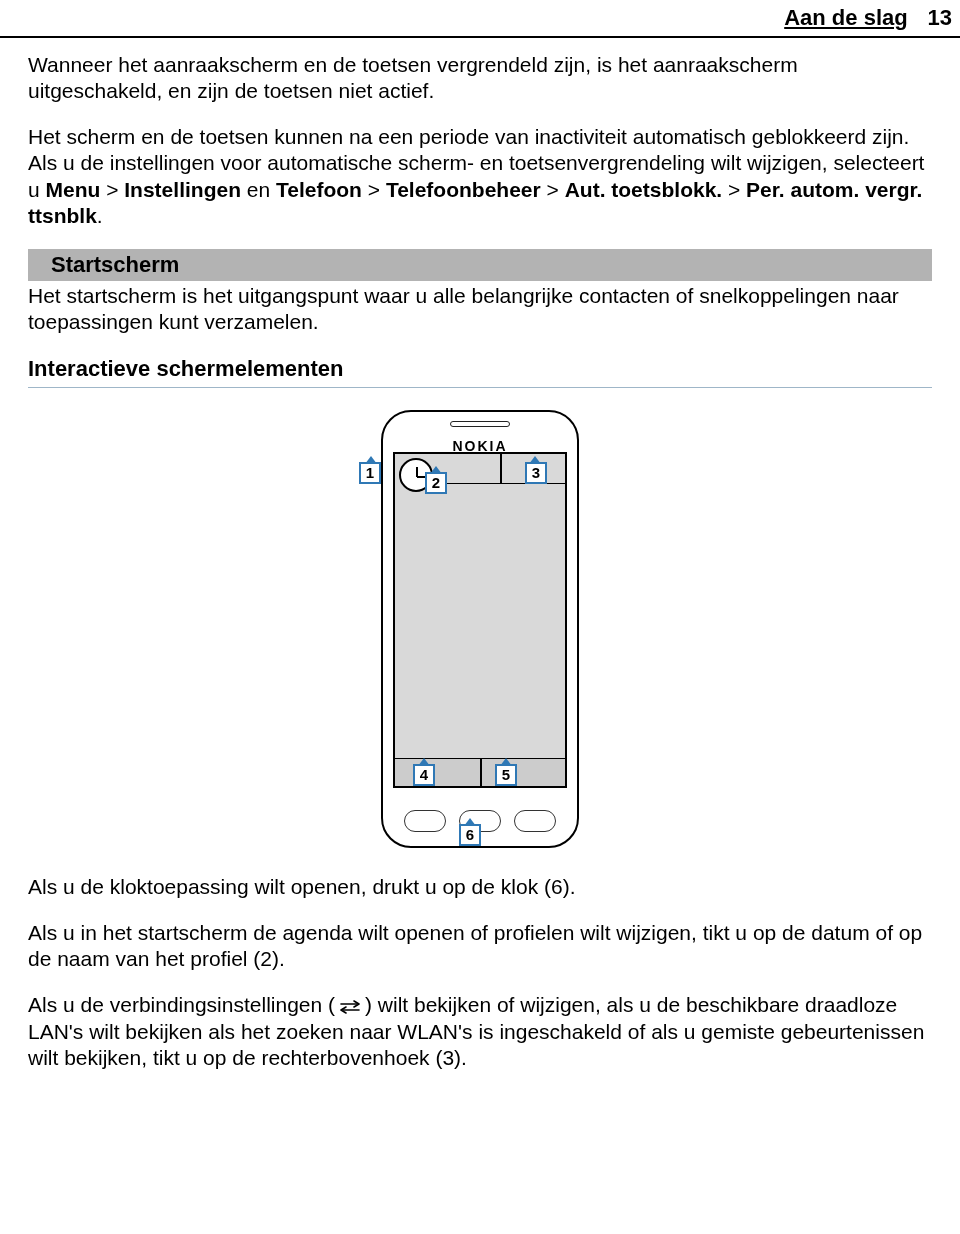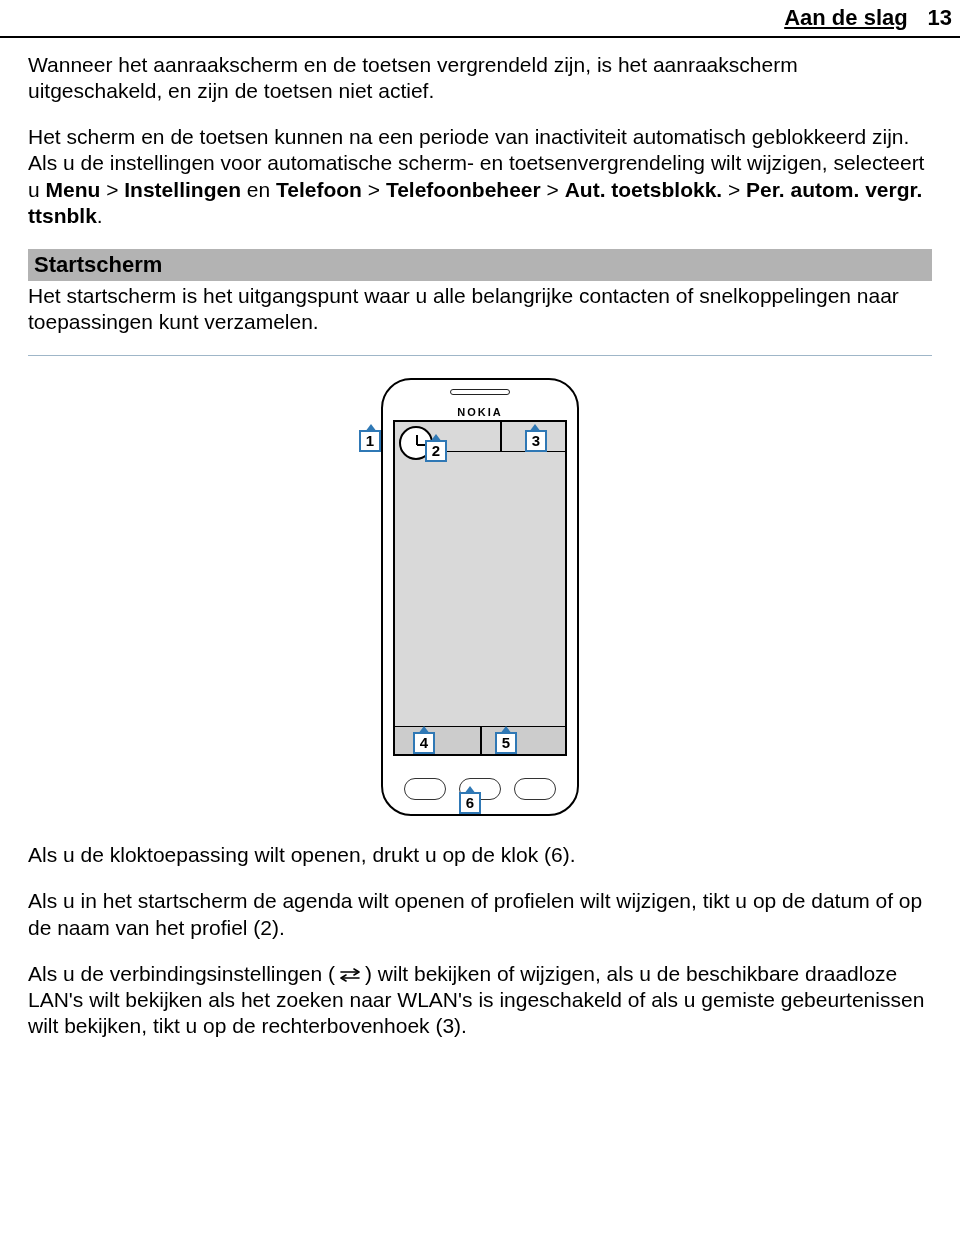--- a/index.html
+++ b/index.html
@@ -17,21 +17,21 @@
       border-bottom: 2px solid #000;
       margin-bottom: 14px;
     }
     .header-title { text-decoration: underline; font-size: 22px; }
     .page-num { margin-left: 14px; font-size: 22px; }
     .content { padding: 0 28px; }
     p { margin-bottom: 20px; }
     .section-bar {
       background: #b3b3b3;
       font-weight: bold;
-      padding: 2px 6px;
+      padding: 2px 23px;
       margin: 6px 0 2px 0;
       font-size: 22px;
     }
     .subheading {
       font-weight: bold;
       margin-top: 12px;
       margin-bottom: 4px;
       font-size: 22px;
     }
     .hr {
@@ -69,21 +69,21 @@
       border: 1px solid #222;
       border-radius: 3px;
     }
     .brand {
       position: absolute;
       top: 26px;
       left: 0; right: 0;
       text-align: center;
       font-family: Arial, sans-serif;
       font-weight: bold;
-      font-size: 11px;
+      font-size: 14px;
       letter-spacing: 2px;
     }
     .screen {
       position: absolute;
       top: 40px;
       left: 10px;
       right: 10px;
       bottom: 58px;
       border: 2px solid #000;
       background: #d9d9d9;
@@ -186,20 +186,21 @@
   <p>Wanneer het aanraakscherm en de toetsen vergrendeld zijn, is het aanraakscherm uitgeschakeld, en zijn de toetsen niet actief.</p>
 
   <p>
     <span>Het scherm en de toetsen kunnen na een periode van inactiviteit automatisch geblokkeerd zijn.</span><br>
     <span>Als u de instellingen voor automatische scherm- en toetsenvergrendeling wilt wijzigen, selecteert u </span><span class="bold">Menu</span><span> &gt; </span><span class="bold">Instellingen</span><span> en </span><span class="bold">Telefoon</span><span> &gt; </span><span class="bold">Telefoonbeheer</span><span> &gt; </span><span class="bold">Aut. toetsblokk.</span><span> &gt; </span><span class="bold">Per. autom. vergr. ttsnblk</span>.
   </p>
 
   <div class="section-bar">Startscherm</div>
   <p style="">Het startscherm is het uitgangspunt waar u alle belangrijke contacten of snelkoppelingen naar toepassingen kunt verzamelen.</p>
 
+  <div class="subheading">Interactieve schermelementen</div>
   <hr class="hr">
 
   <div class="phone-wrap">
     <div class="phone">
       <div class="phone-body">
         <div class="speaker"></div>
         <div class="brand">NOKIA</div>
         <div class="screen">
           <div class="clock-circle">
             <div class="clock-hand1"></div>

